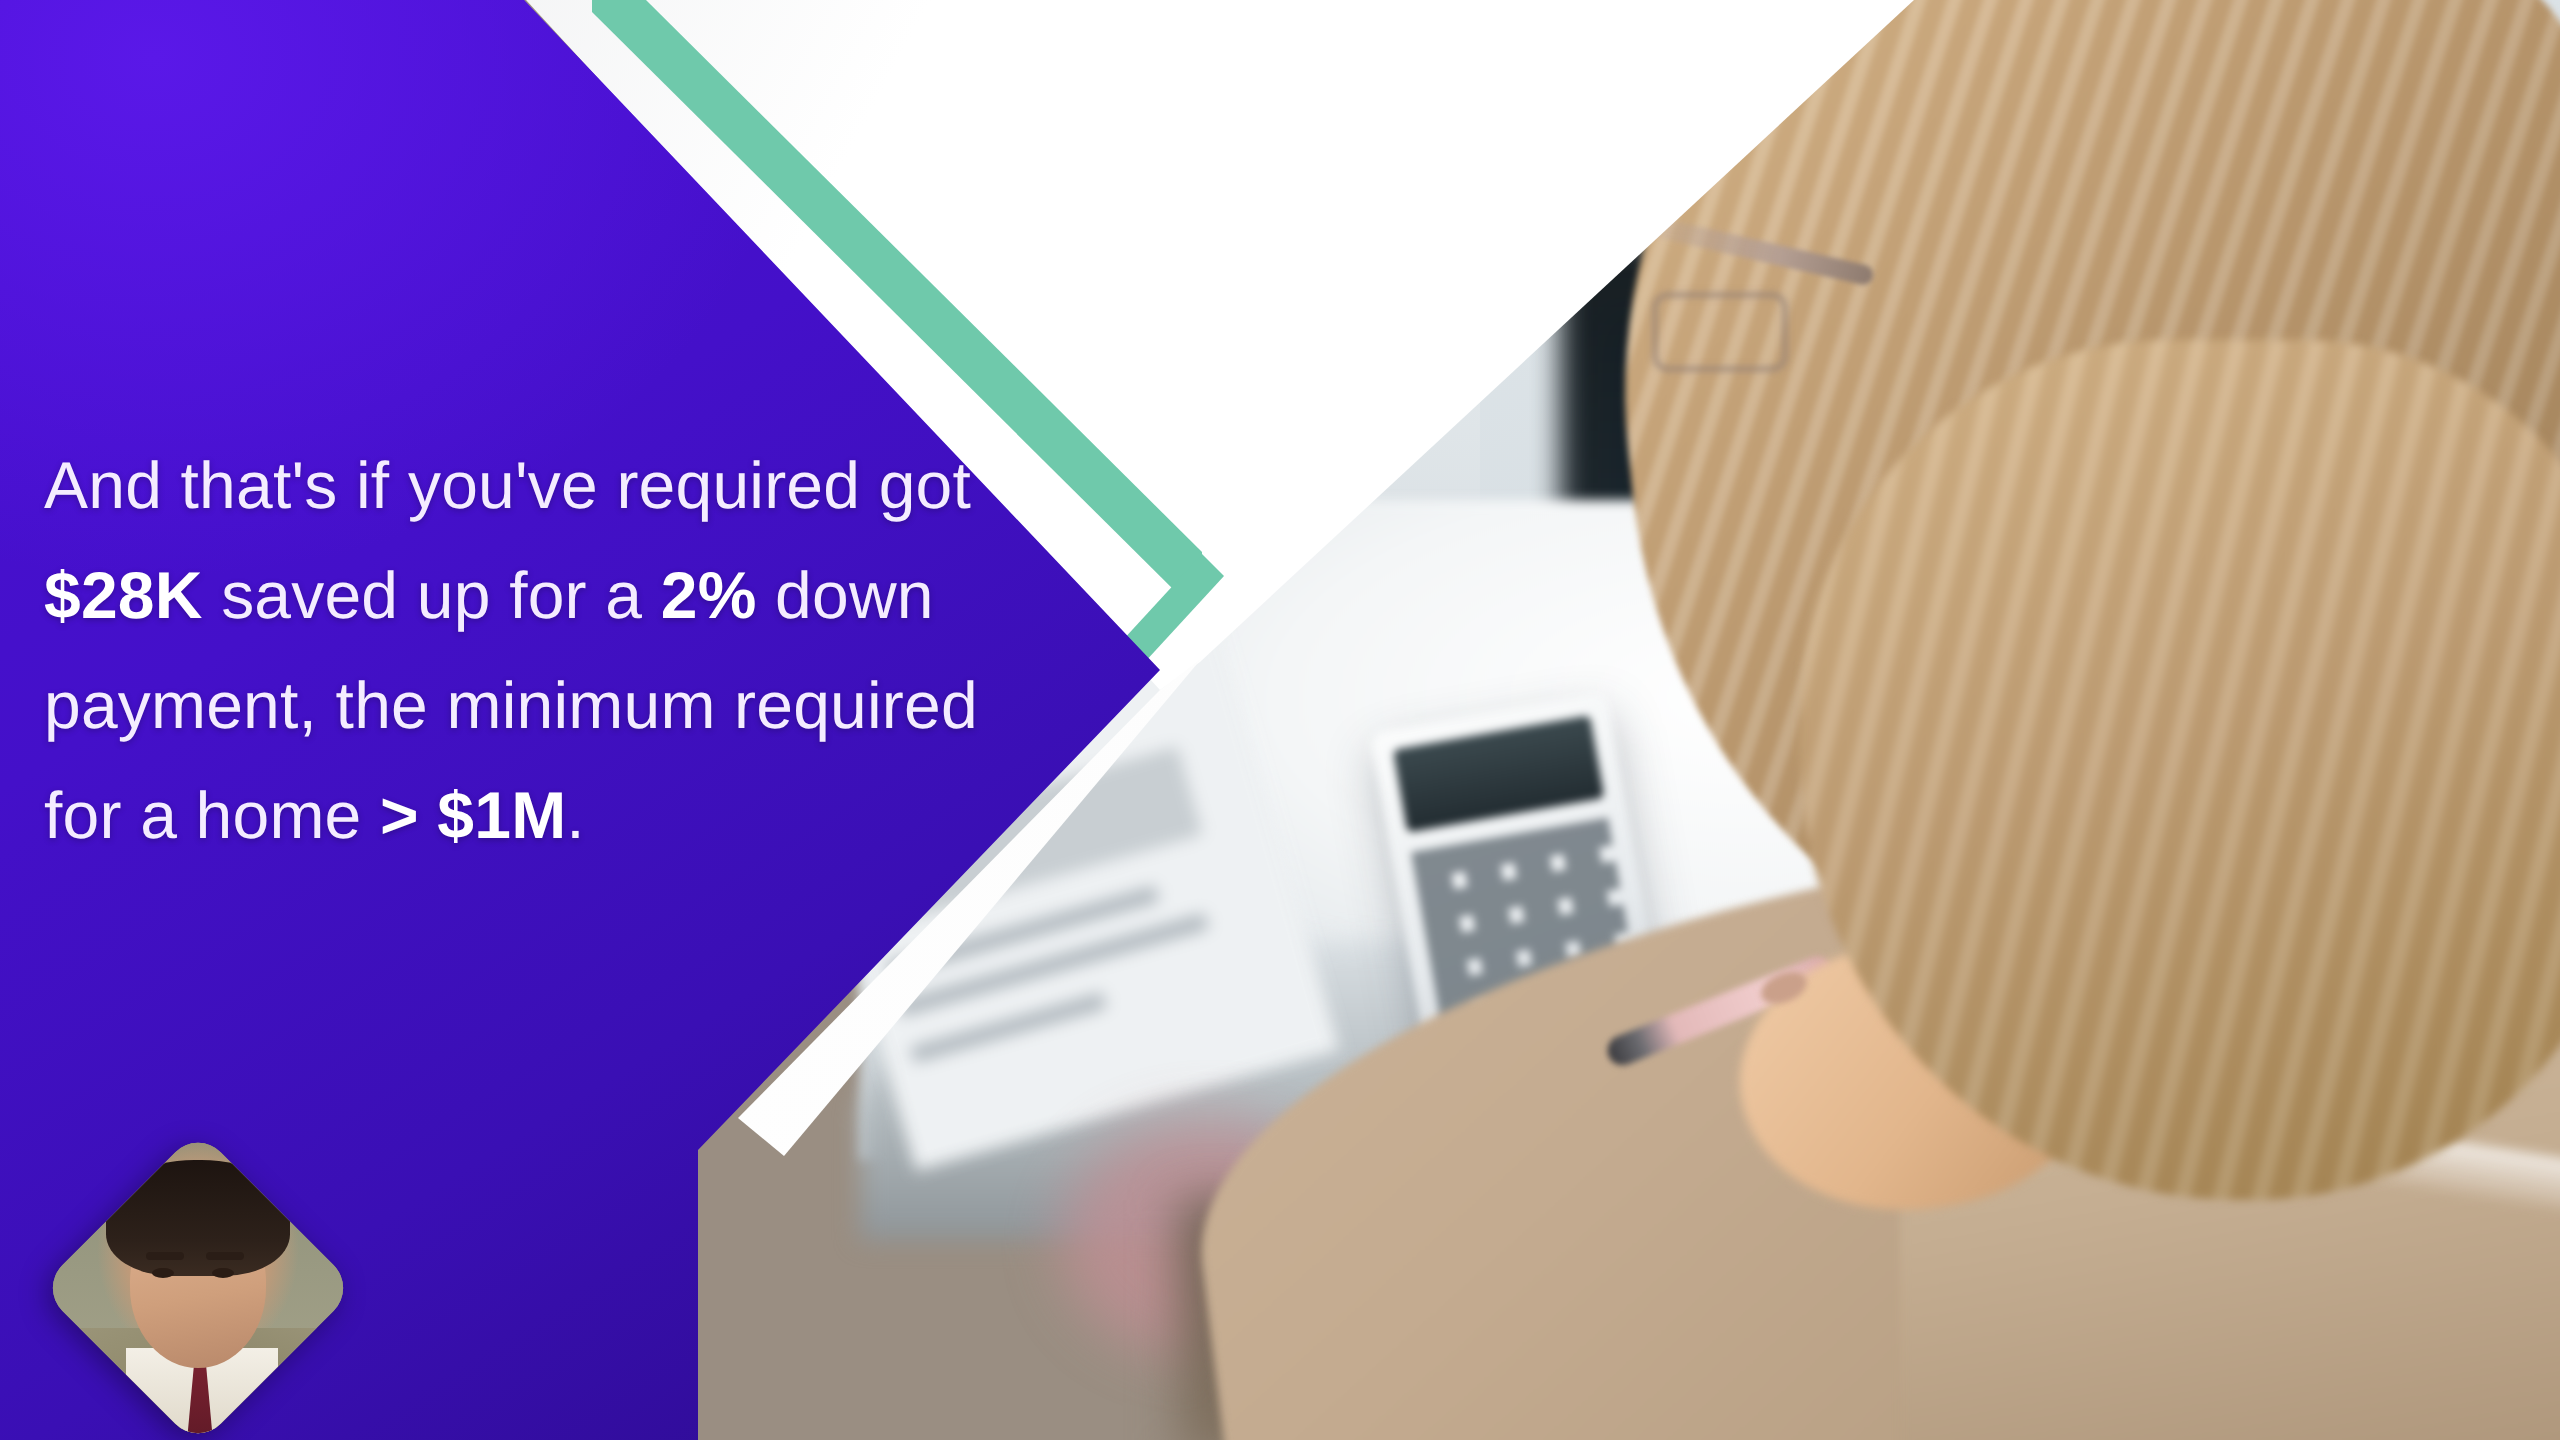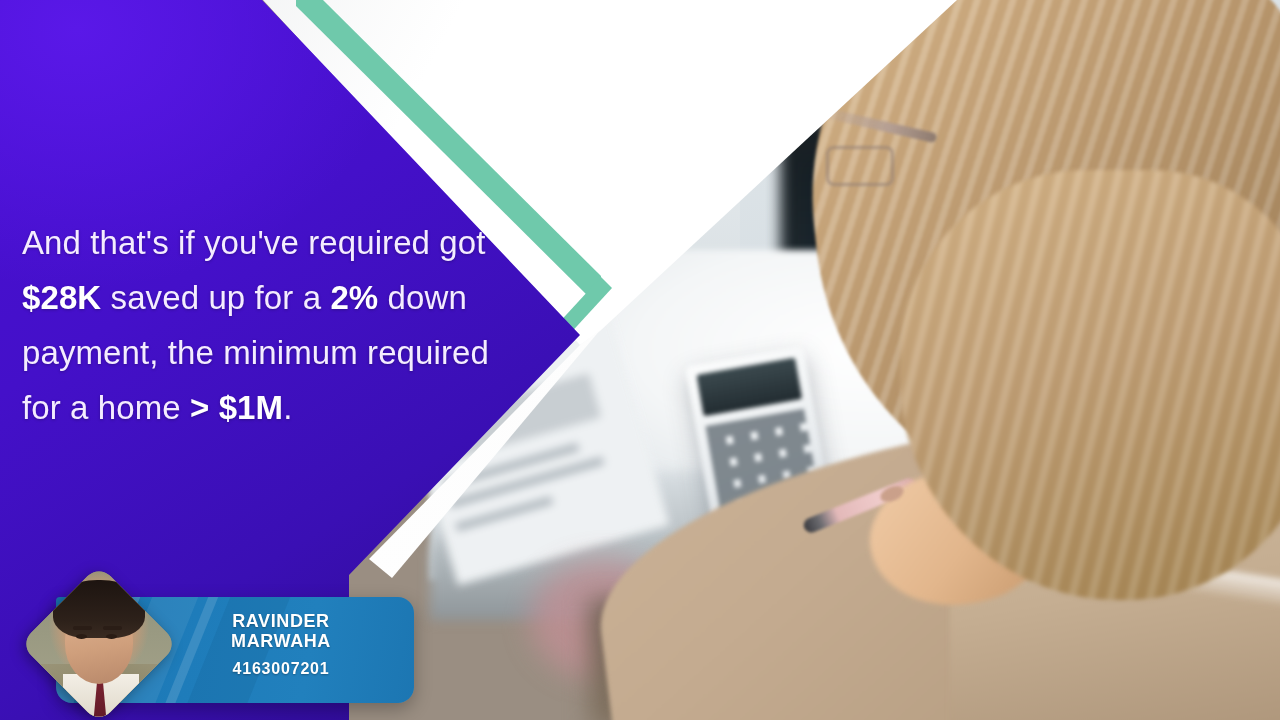--- a/index.html
+++ b/index.html
@@ -233,32 +233,20 @@
   <div class="whiteband-bot"></div>
   <div class="tealline"></div>
   <div class="tealline2"></div>
 
   <div class="purple"></div>
 
   <div class="headline">
     <span><span>And that's if you've required got </span><b>$28K</b><span> saved up for a </span><b>2%</b><span> down payment, the minimum required for a home </span><b>&gt; $1M</b><span>.</span></span>
   </div>
 
-  <div class="banner">
-    <div class="stripe s1"></div>
-    <div class="stripe s2"></div>
-    <div class="stripe s3"></div>
-    <div class="stripe s4"></div>
-    <div class="stripe s5"></div>
-    <div class="banner-text">
-      <div class="bname">RAVINDER</div>
-      <div class="bname">MARWAHA</div>
-      <div class="bphone">4163007201</div>
-    </div>
-  </div>
 
   <div class="portrait">
     <div class="portrait-inner">
       <div class="p-jacketL"></div>
       <div class="p-jacketR"></div>
       <div class="p-shirt"></div>
       <div class="p-tie"></div>
       <div class="p-face"></div>
       <div class="p-hair"></div>
       <div class="p-brow" style="left:54px;top:62px;"></div>

